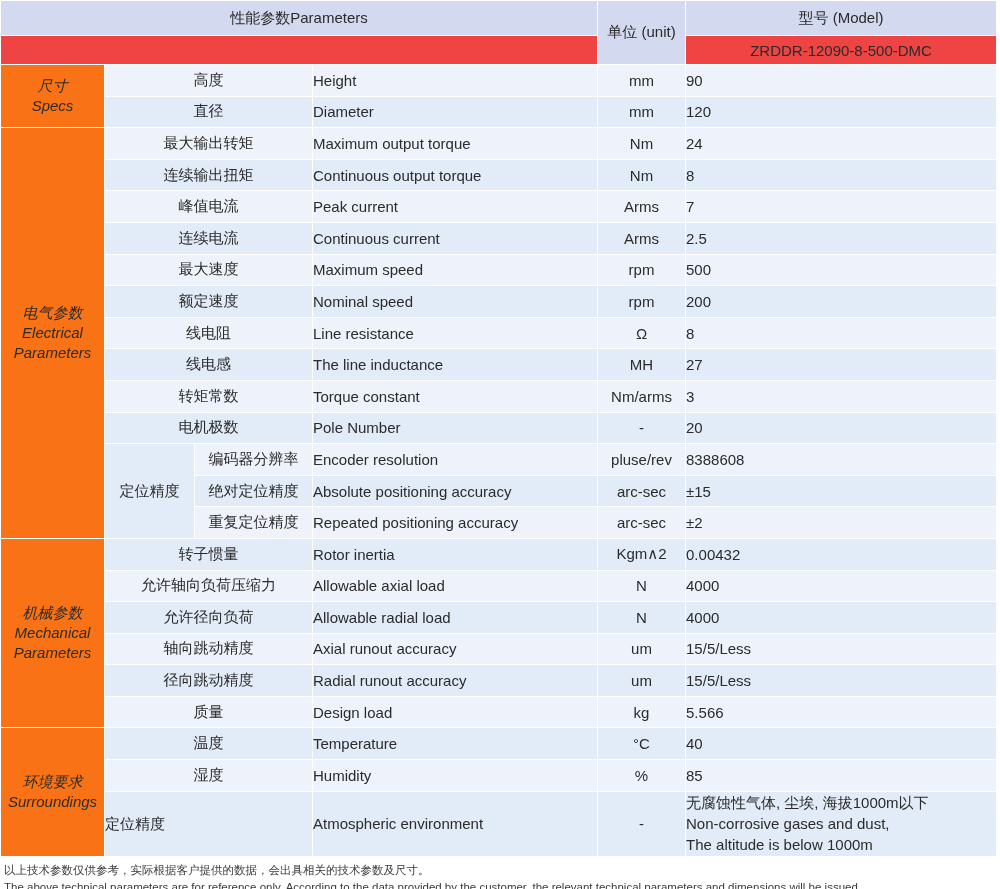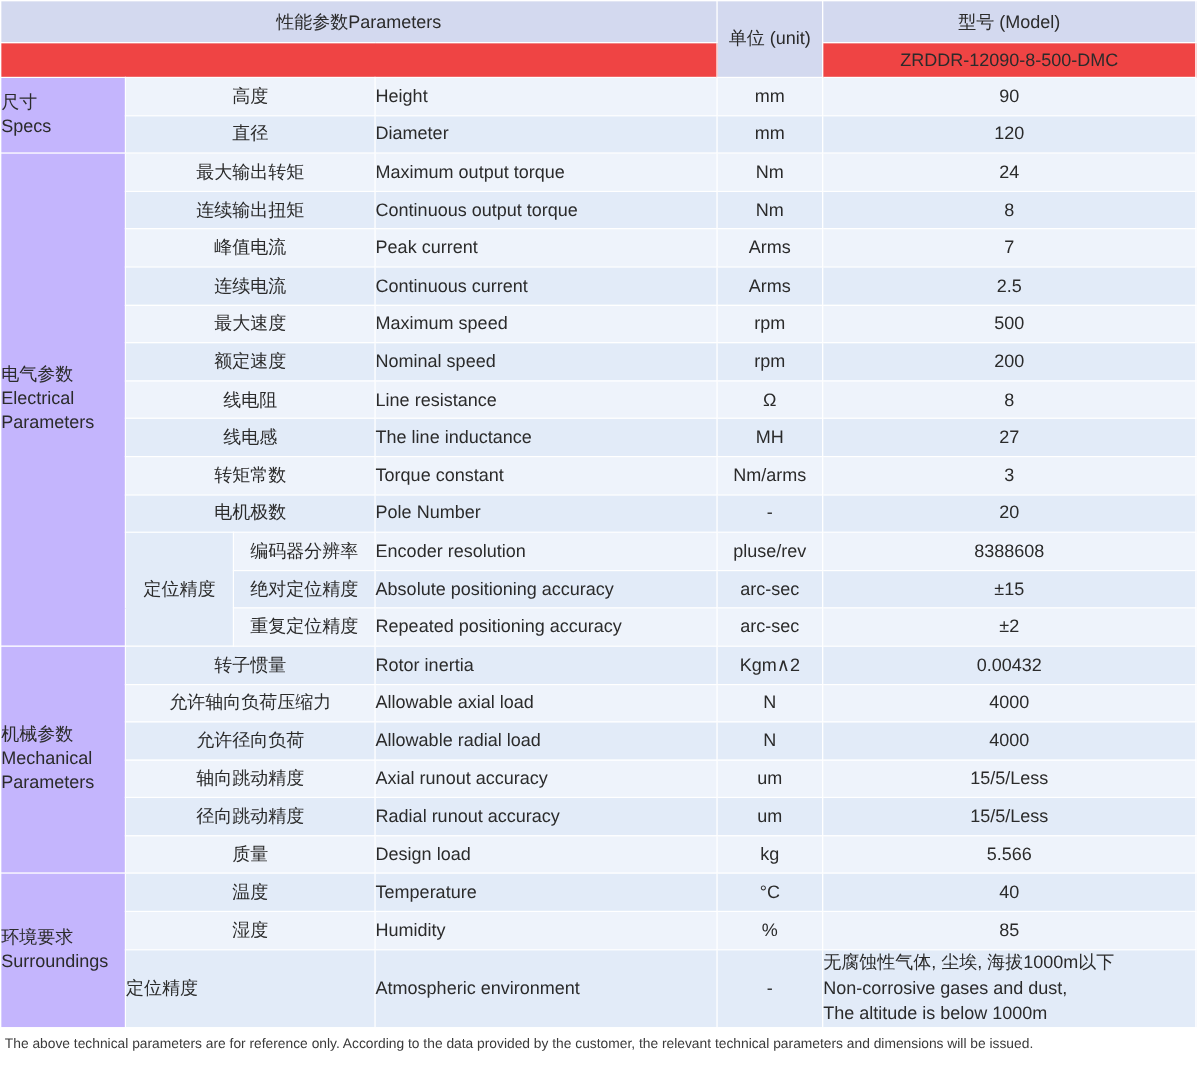--- a/index.html
+++ b/index.html
@@ -50,31 +50,33 @@
     height: 34px;
   }
   .hdr-sub {
     background: #ef4444;
     text-align: center;
     font-size: 15px;
     color: #1f1f1f;
     height: 28px;
   }
   .grp {
-    background: #c4b5fd;
+    background: #f97316;
+    text-align: center;
     line-height: 1.35;
     font-size: 15px;
     color: #232323;
+    font-style: italic;
   }
   .row-a { background: #eef3fb; }
   .row-b { background: #e2ebf8; }
   .cn   { text-align: center; padding: 0 4px; }
   .en   { text-align: left; padding-left: 10px; margin-top: 24px; }
   .unit { text-align: center; }
-  .val  { text-align: center; }
+  .val  { }
   .cell-h { height: 30.6px; }
   .subgrp {
     background: #e2ebf8;
     text-align: center;
   }
   .multi {
     line-height: 1.42;
     text-align: left;
     padding: 7px 4px;
   }
@@ -282,16 +284,17 @@
           <span>无腐蚀性气体, 尘埃, 海拔1000m以下</span><br>
           <span>Non-corrosive gases and dust,</span><br>
           <span>The altitude is below 1000m</span>
         </td>
       </tr>
 
     </tbody>
   </table>
 
   <div class="footnote">
+    <div>以上技术参数仅供参考，实际根据客户提供的数据，会出具相关的技术参数及尺寸。</div>
     <div>The above technical parameters are for reference only. According to the data provided by the customer, the relevant technical parameters and dimensions will be issued.</div>
   </div>
 
 </div>
 
 </body></html>

